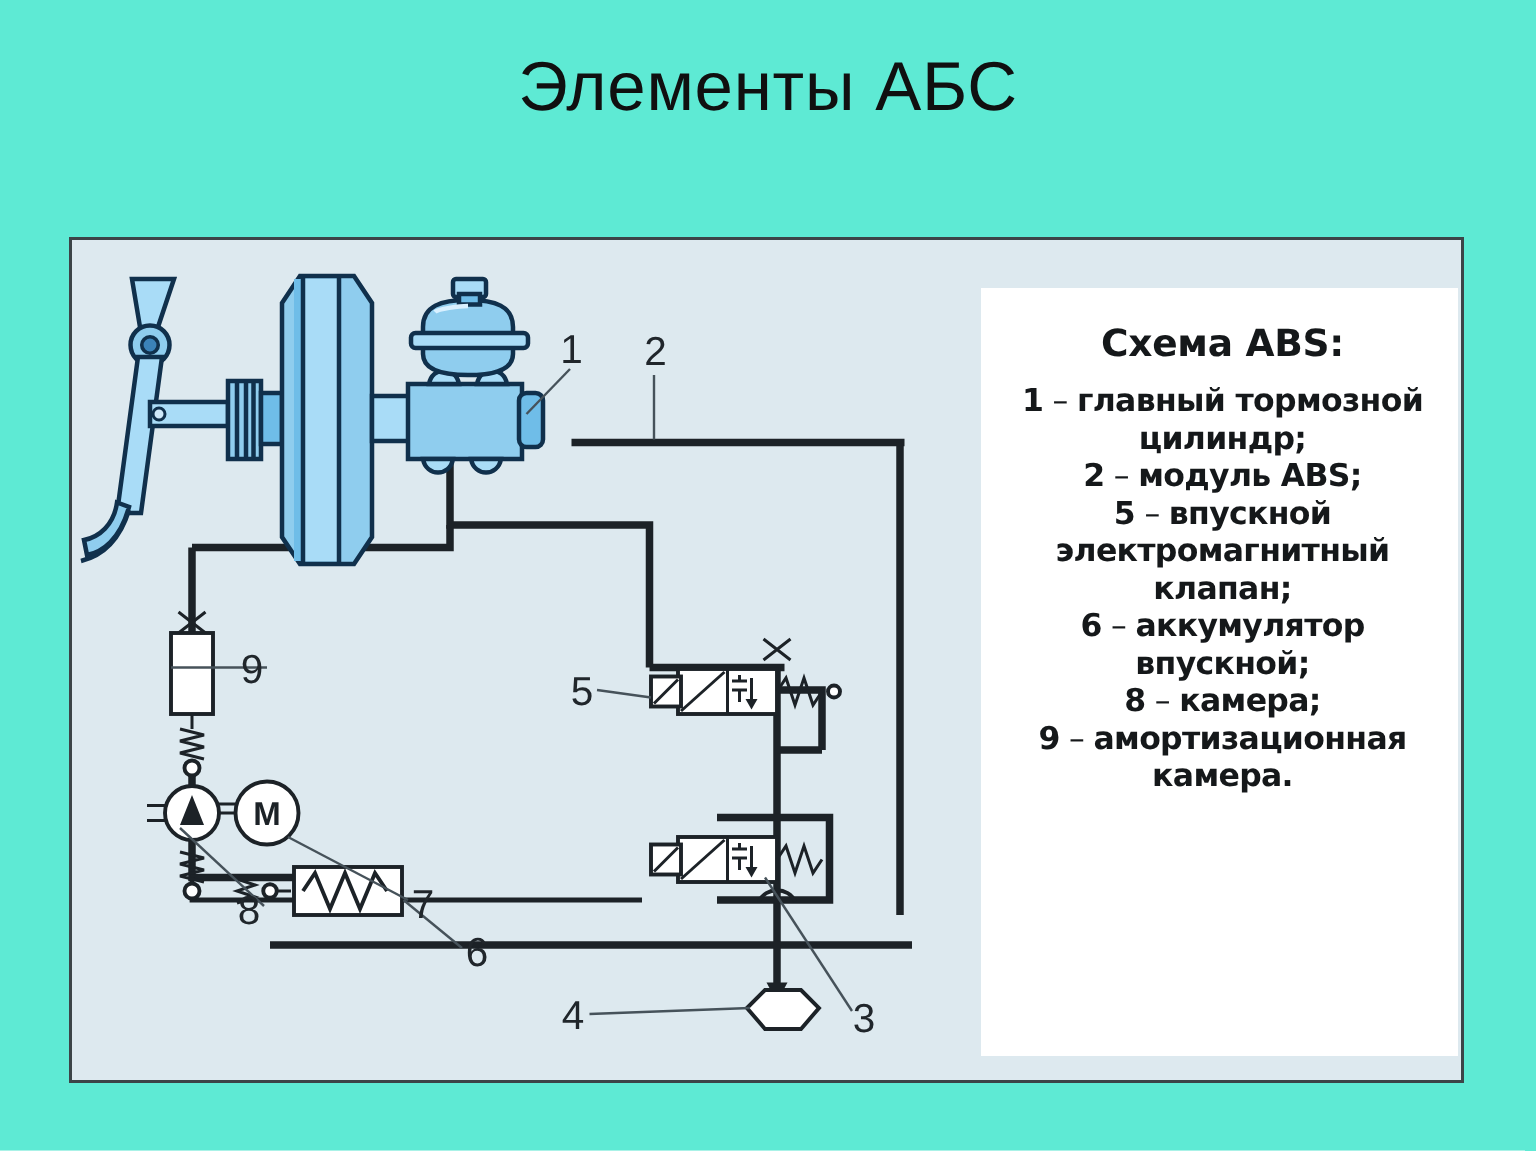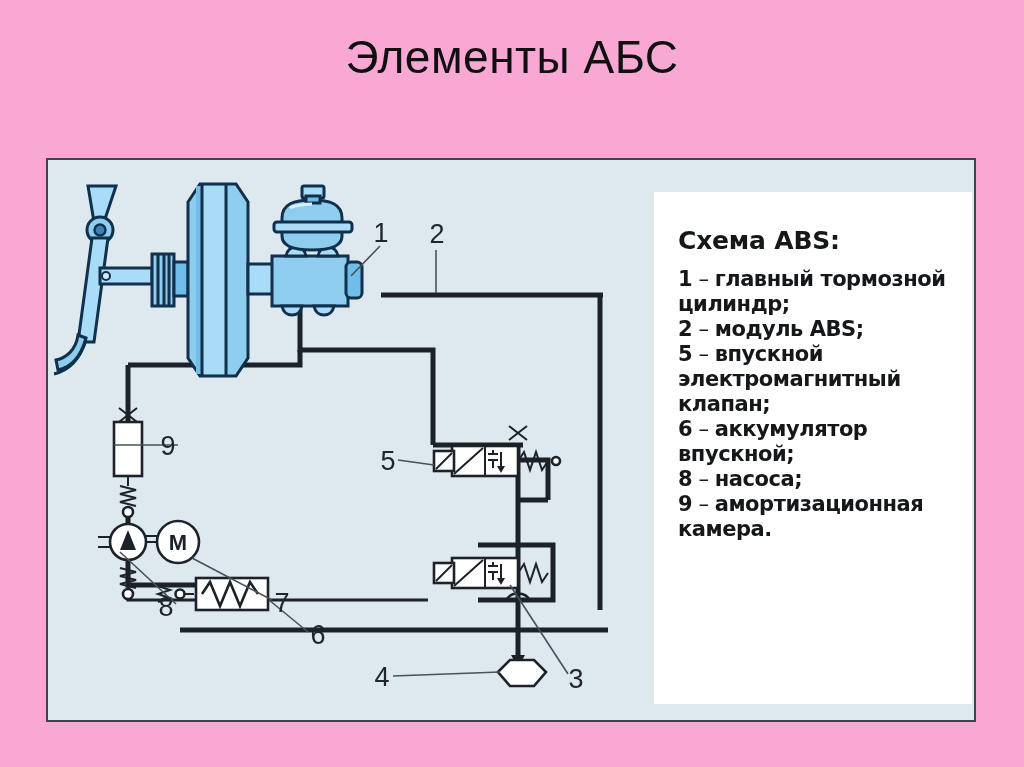--- a/index.html
+++ b/index.html
@@ -14,21 +14,21 @@
     font-family: "Liberation Sans", sans-serif;
     overflow: hidden;
     position: relative;
   }
 
   #slide {
     position: absolute;
     left: 0; top: 0;
     width: 1024px;
     height: 767px;
-    background: #f9a8d4;
+    background: #5eead4;
   }
 
   
   #slide-title {
     position: absolute;
     left: 0;
     top: 30px;
     width: 1024px;
     text-align: center;
     font-size: 46px;
@@ -60,21 +60,22 @@
 
   
   #legend-card {
     position: absolute;
     left: 606px;
     top: 32px;
     width: 318px;
     height: 512px;
     background: #ffffff;
     box-sizing: border-box;
-    padding: 34px 20px 10px 24px;
+    padding: 22px 20px 10px 24px;
+    text-align: center;
   }
 
   #legend-title {
     font-family: "DejaVu Sans", sans-serif;
     font-size: 25px;
     font-weight: bold;
     color: #15181a;
     margin: 0 0 12px 0;
     letter-spacing: -0.2px;
     white-space: nowrap;
@@ -330,19 +331,19 @@
 
     </svg>
 
     <div id="legend-card">
       <h2 id="legend-title">Схема ABS:</h2>
       <ul id="legend-list">
         <li><span class="lnum">1</span><span class="ldash"> – </span><span class="ltext">главный тормозной цилиндр;</span></li>
         <li><span class="lnum">2</span><span class="ldash"> – </span><span class="ltext">модуль ABS;</span></li>
         <li><span class="lnum">5</span><span class="ldash"> – </span><span class="ltext">впускной электромагнитный клапан;</span></li>
         <li><span class="lnum">6</span><span class="ldash"> – </span><span class="ltext">аккумулятор впускной;</span></li>
-        <li><span class="lnum">8</span><span class="ldash"> – </span><span class="ltext">насоса;</span></li>
+        <li><span class="lnum">8</span><span class="ldash"> – </span><span class="ltext">камера;</span></li>
         <li><span class="lnum">9</span><span class="ldash"> – </span><span class="ltext">амортизационная камера.</span></li>
       </ul>
     </div>
 
   </div>
 </div>
 
 </body></html>

